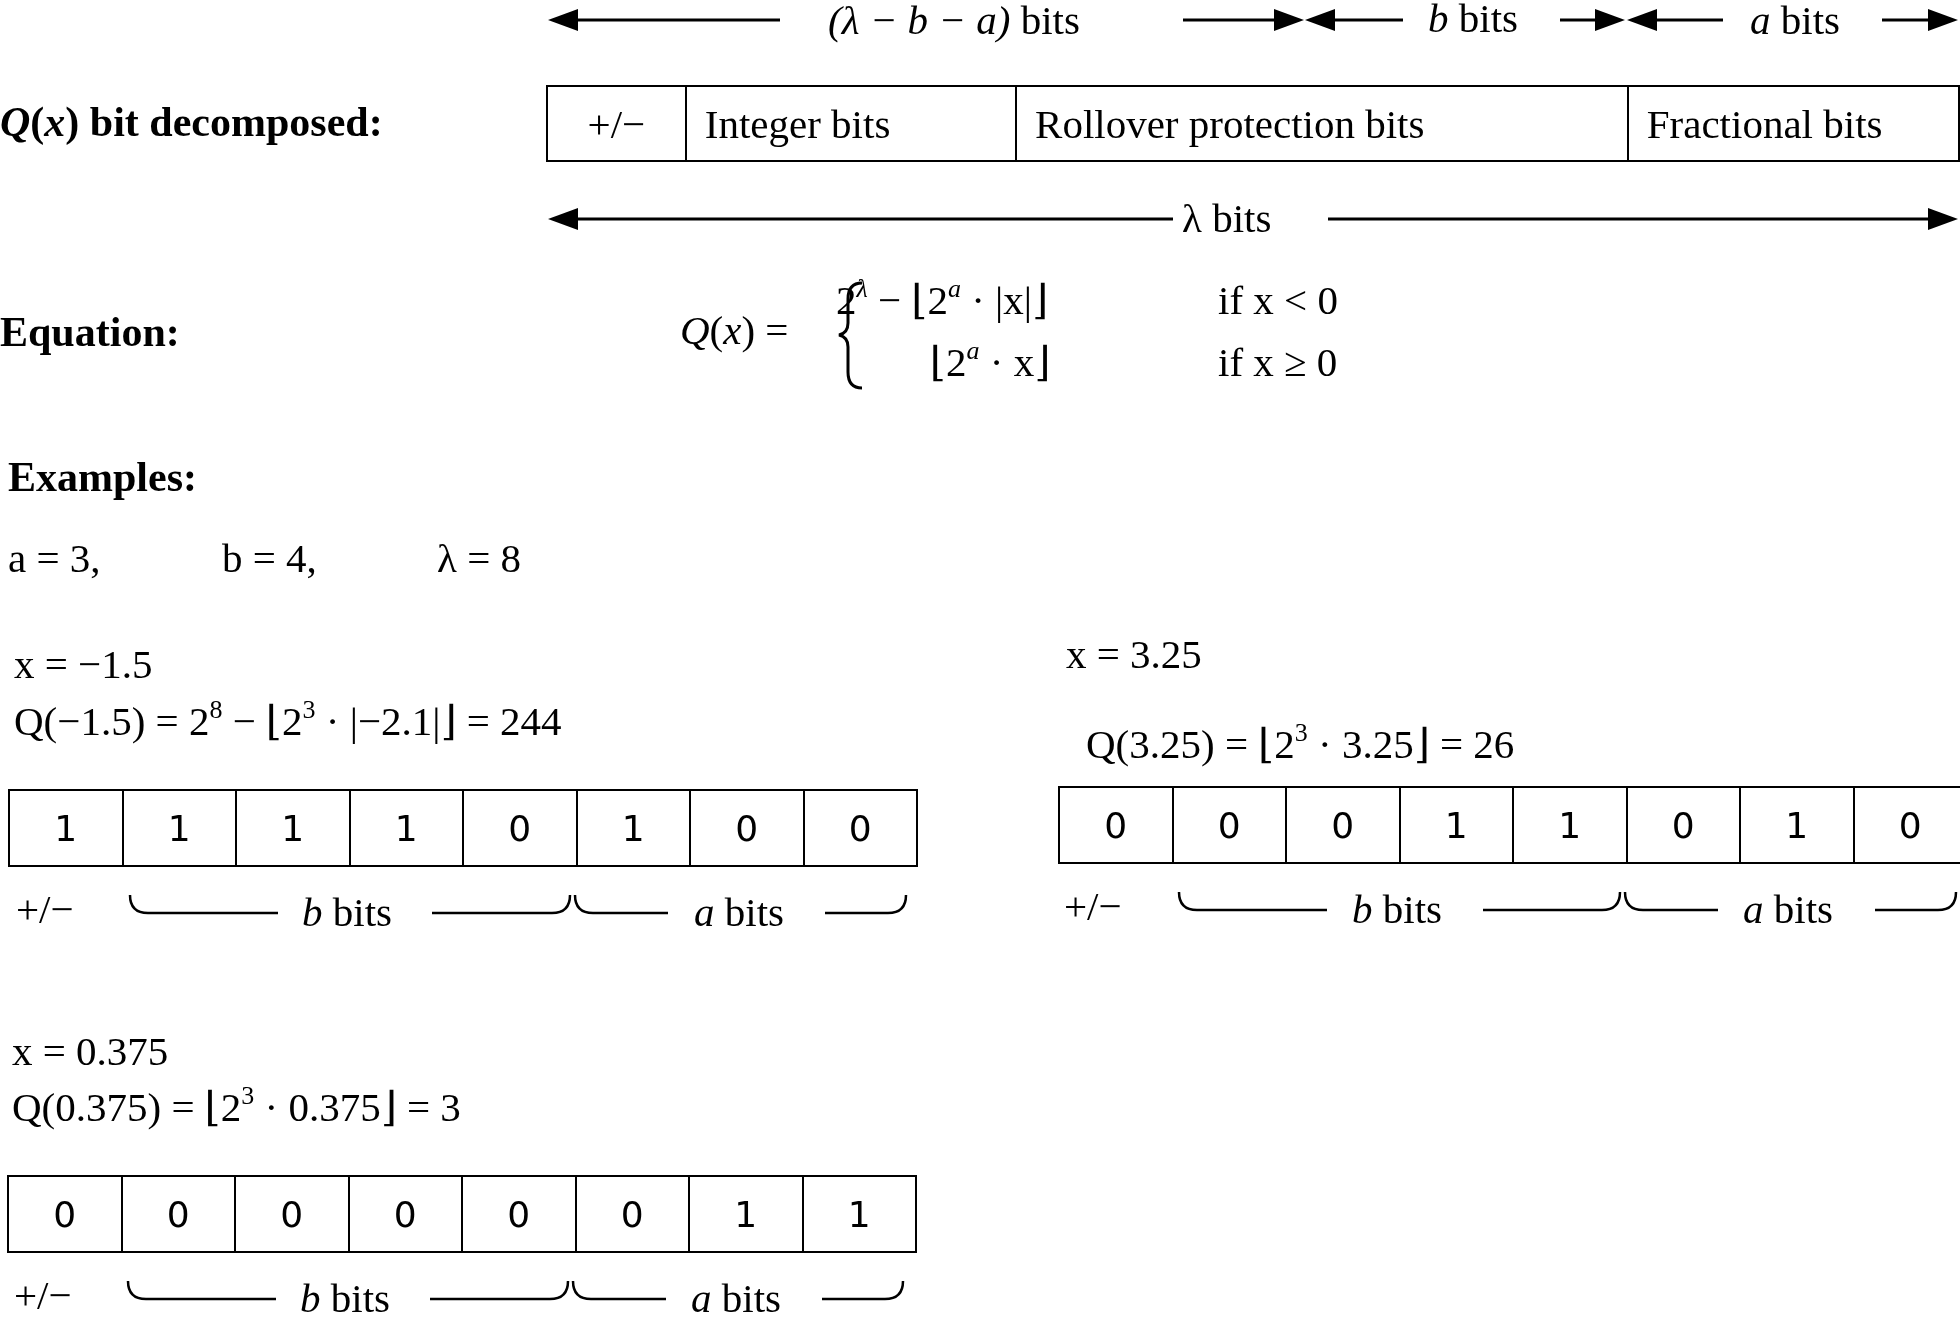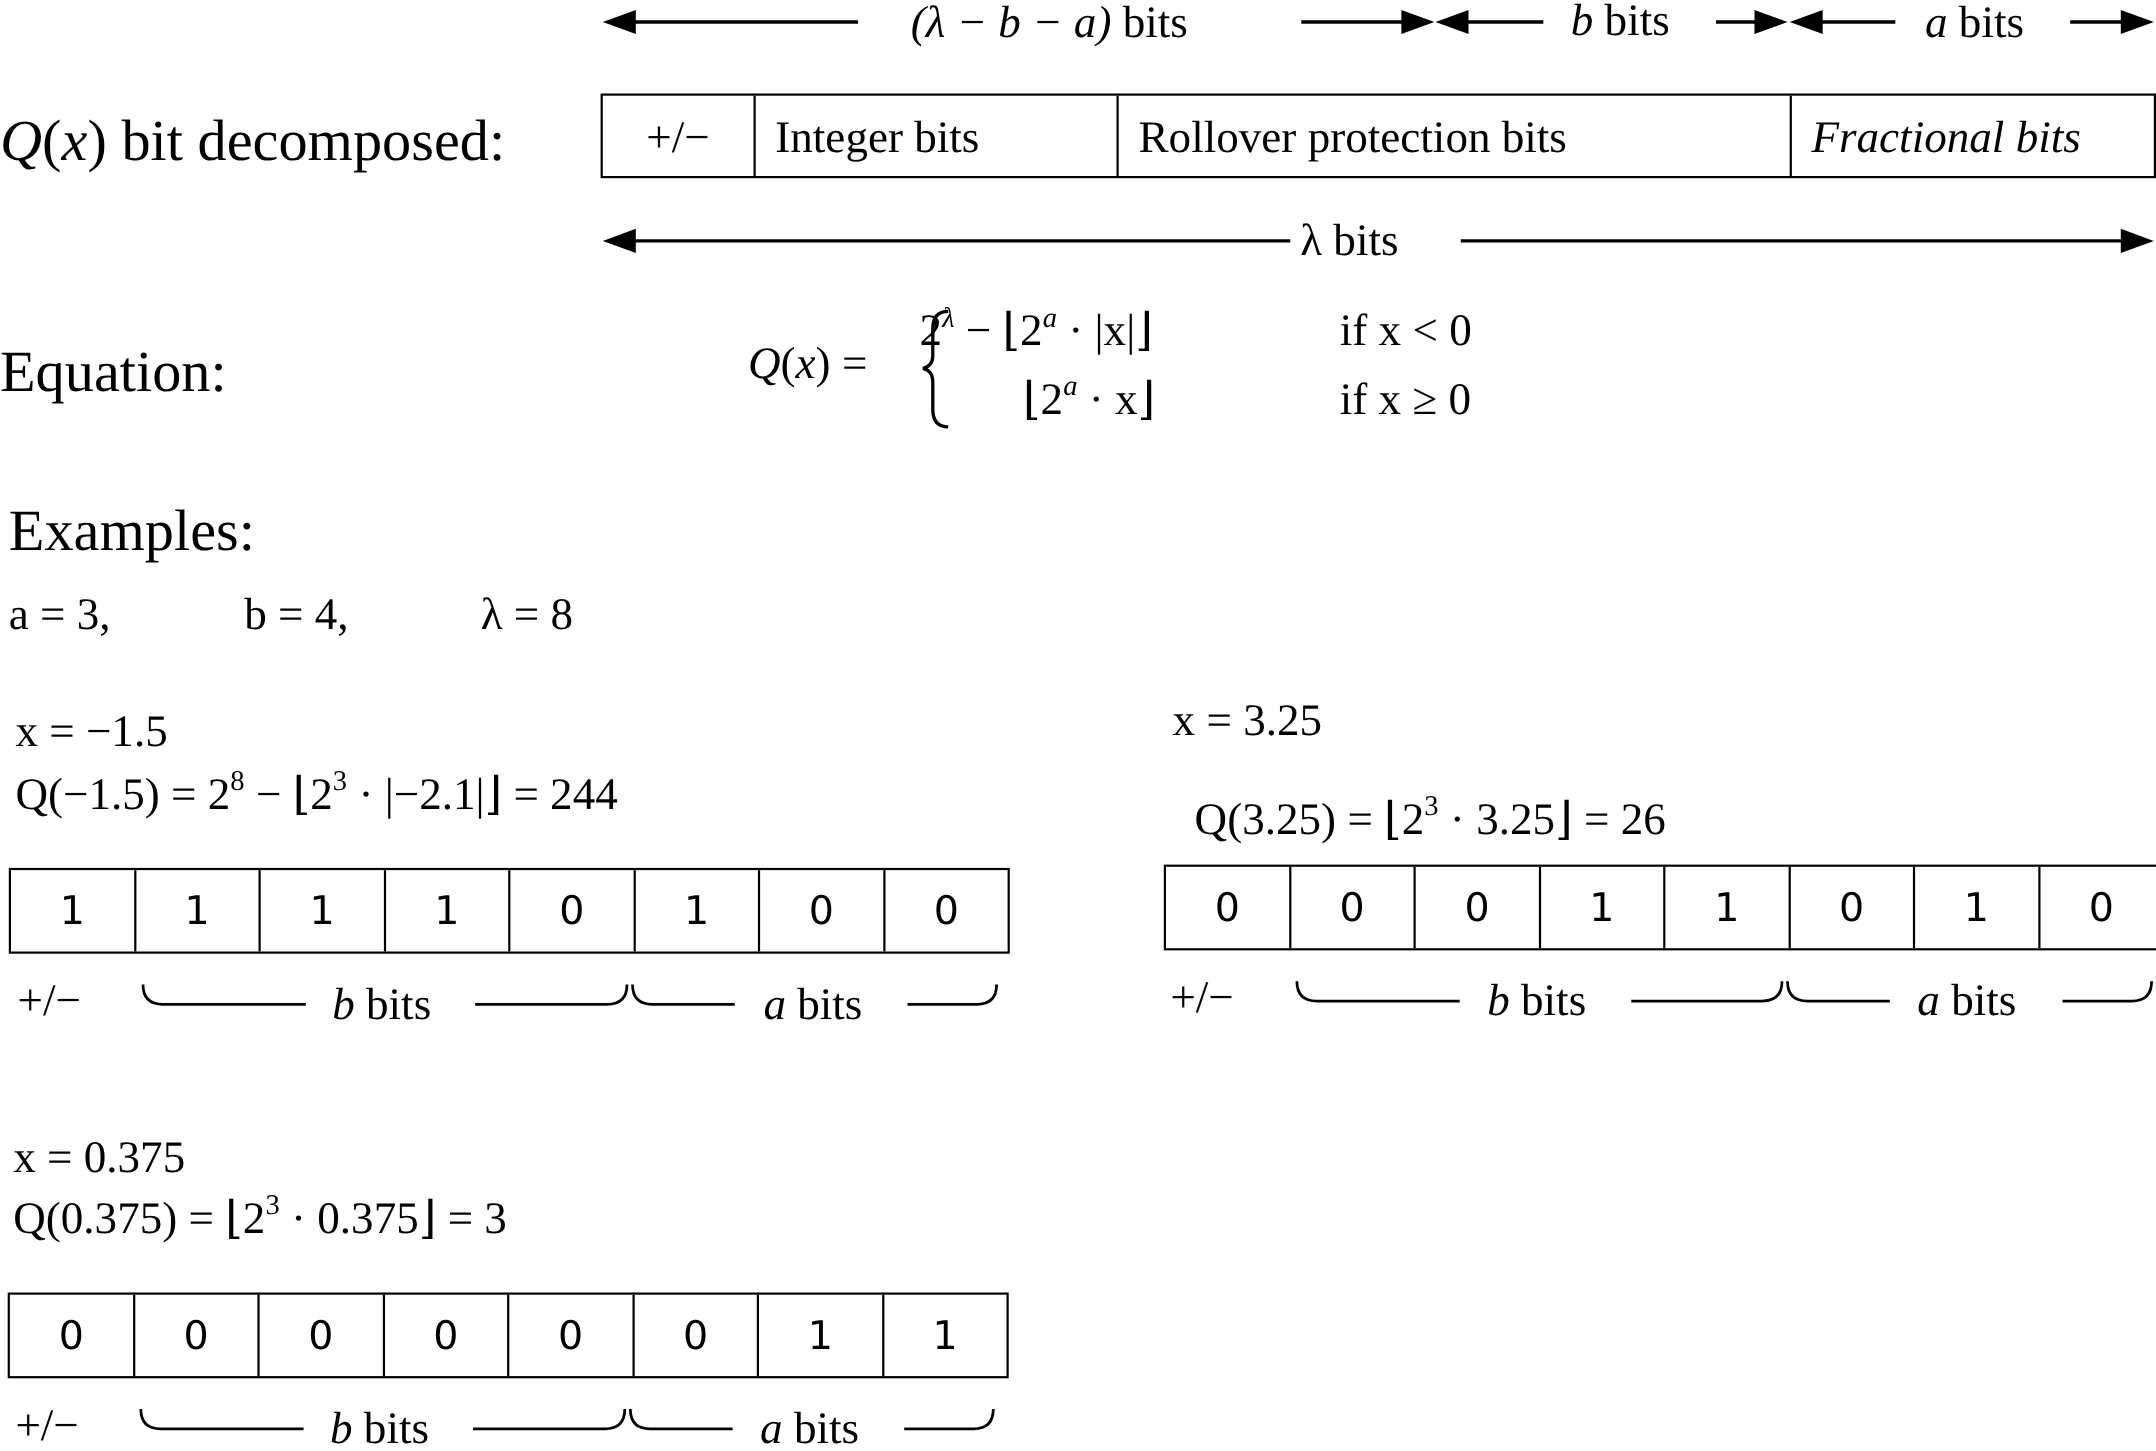--- a/index.html
+++ b/index.html
@@ -1,19 +1,19 @@
 <!DOCTYPE html>
 <html><head>
 <meta charset="utf-8">
 <style>
   html, body { margin:0; padding:0; background:#fff; }
   body { width:1960px; height:1319px; position:relative; overflow:hidden;
          font-family:"Liberation Serif", "DejaVu Serif", serif; color:#000; }
   .abs { position:absolute; white-space:nowrap; }
-  .lbl { font-size:53px; font-weight:normal; }
+  .lbl { font-size:42px; font-weight:bold; }
   .txt { font-size:41px; }
   .math { font-size:41px; }
   .it { font-style:italic; }
   .sup { font-size:26px; position:relative; top:-17px; }
   svg.overlay { position:absolute; left:0; top:0; }
   .decomp { position:absolute; left:546px; top:85px; width:1410px; height:73px;
             border:2px solid #000; display:flex; box-sizing:content-box; }
   .decomp .cell { border-right:2px solid #000; font-size:41px; display:flex; align-items:center;
                   padding-left:18px; box-sizing:border-box; }
   .decomp .cell:last-child { border-right:none; }
@@ -89,21 +89,21 @@
 </div>
 
 <div class="abs lbl" style="left:0px; top:98px;">
   <span class="it">Q</span><span><span>(</span><span class="it">x</span><span>)</span></span><span> bit decomposed:</span>
 </div>
 
 <div class="decomp">
   <div class="cell" style="width:140px; justify-content:center; padding-left:0;">+/−</div>
   <div class="cell" style="width:333px;">Integer bits</div>
   <div class="cell" style="width:617px;">Rollover protection bits</div>
-  <div class="cell" style="width:332px;font-style:italic;">Fractional bits</div>
+  <div class="cell" style="width:332px;">Fractional bits</div>
 </div>
 
 <div class="abs txt" style="left:1182px; top:194px;">
   <span>λ</span><span> bits</span>
 </div>
 
 <div class="abs lbl" style="left:0px; top:308px;">Equation:</div>
 <div class="abs math" style="left:680px; top:306px;">
   <span class="it">Q</span><span>(</span><span class="it">x</span><span>) =</span>
 </div>

